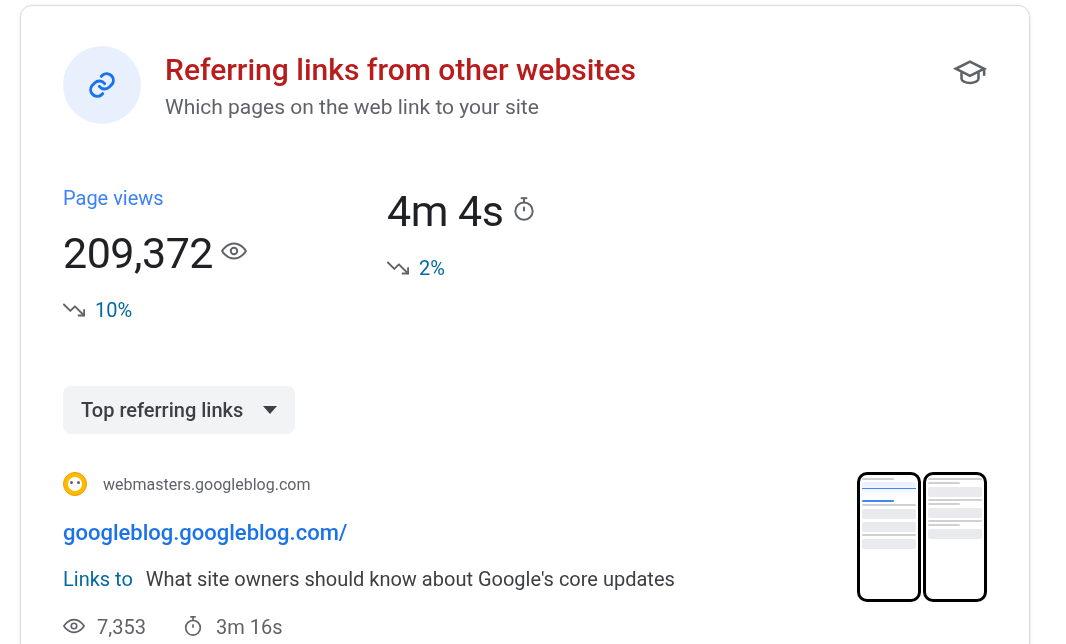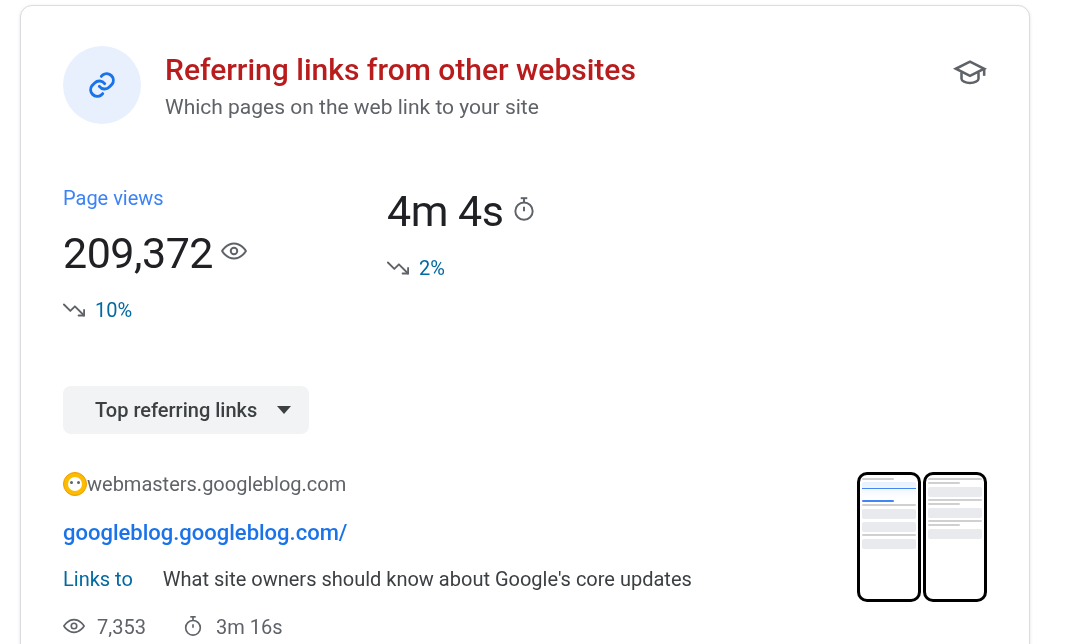--- a/index.html
+++ b/index.html
@@ -31,48 +31,48 @@
     .metric-value-row { display: flex; align-items: center; gap: 6px; }
     .metric-value { font-size: 43px; font-weight: 400; color: #202124; letter-spacing: -0.5px; }
     .metric-icon { color: #5f6368; margin-left: 2px; }
     .metric-icon svg { width: 26px; height: 26px; }
     .trend { display: flex; align-items: center; gap: 10px; margin-top: 20px; font-size: 20px; color: #0369a1; }
     .trend svg { width: 22px; height: 14px; }
 
     .dropdown {
       display: inline-flex; align-items: center; gap: 20px;
       background: #f1f3f4; border-radius: 8px;
-      padding: 12px 18px 12px 32px; margin-top: 64px;
+      padding: 12px 18px 12px 18px; margin-top: 64px;
       font-size: 20px; font-weight: 500; color: #3c4043;
       cursor: pointer;
     }
     .dropdown svg { width: 14px; height: 8px; }
 
     .link-item { margin-top: 38px; display: flex; gap: 30px; align-items: flex-start; }
     .link-content { flex: 1; }
-    .domain-row { display: flex; align-items: center; font-size: 20px; color: #5f6368; }
+    .domain-row { display: flex; align-items: center; gap: 16px; font-size: 16px; color: #5f6368; }
     .favicon {
       width: 24px; height: 24px; border-radius: 50%;
       background: #fbbc04; display: flex; align-items: center; justify-content: center;
       border: 1px solid #f29900;
     }
     .favicon-inner {
       width: 14px; height: 14px; border-radius: 50%;
       background: #fff; position: relative;
     }
     .favicon-inner::before, .favicon-inner::after {
       content: ''; position: absolute; width: 3px; height: 3px;
       background: #5f6368; border-radius: 50%; top: 4px;
     }
     .favicon-inner::before { left: 2px; }
     .favicon-inner::after { right: 2px; }
     .link-url { font-size: 22px; color: #1a73e8; margin-top: 24px; font-weight: 500; cursor: pointer; }
     .links-to { font-size: 20px; margin-top: 22px; }
     .links-to-label { color: #0369a1; }
-    .links-to-value { color: #3c4043; margin-left: 25px; }
+    .links-to-value { color: #3c4043; margin-left: 8px; }
     .link-stats { display: flex; gap: 36px; margin-top: 24px; font-size: 20px; color: #5f6368; align-items: center; }
     .link-stat { display: flex; align-items: flex-start; gap: 12px; }
     .link-stat svg { width: 22px; height: 22px; }
 
     .thumbnail {
       width: 130px; height: 130px; background: #fff;
       display: flex; gap: 2px; align-items: stretch;
       flex-shrink: 0;
     }
     .phone {

